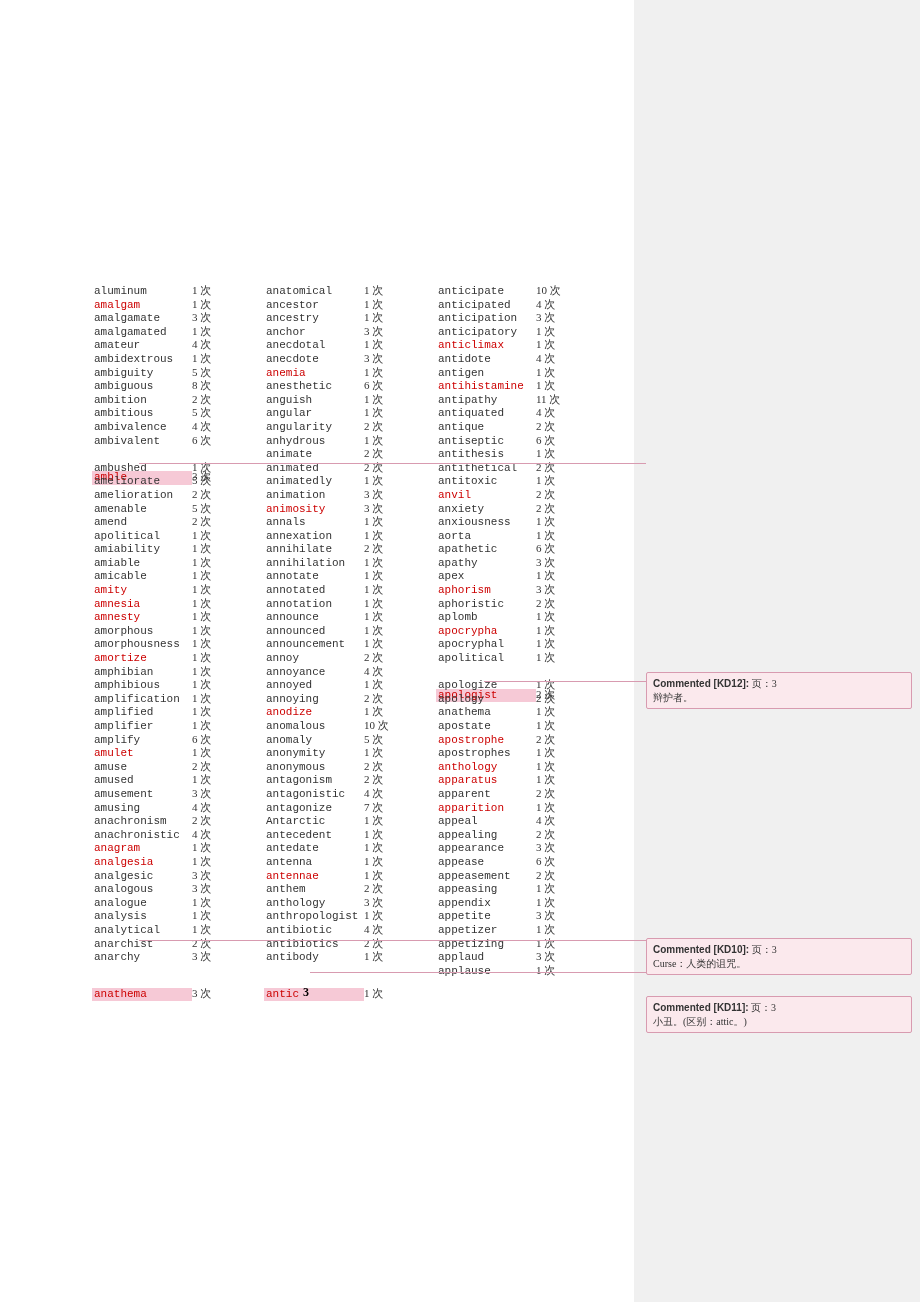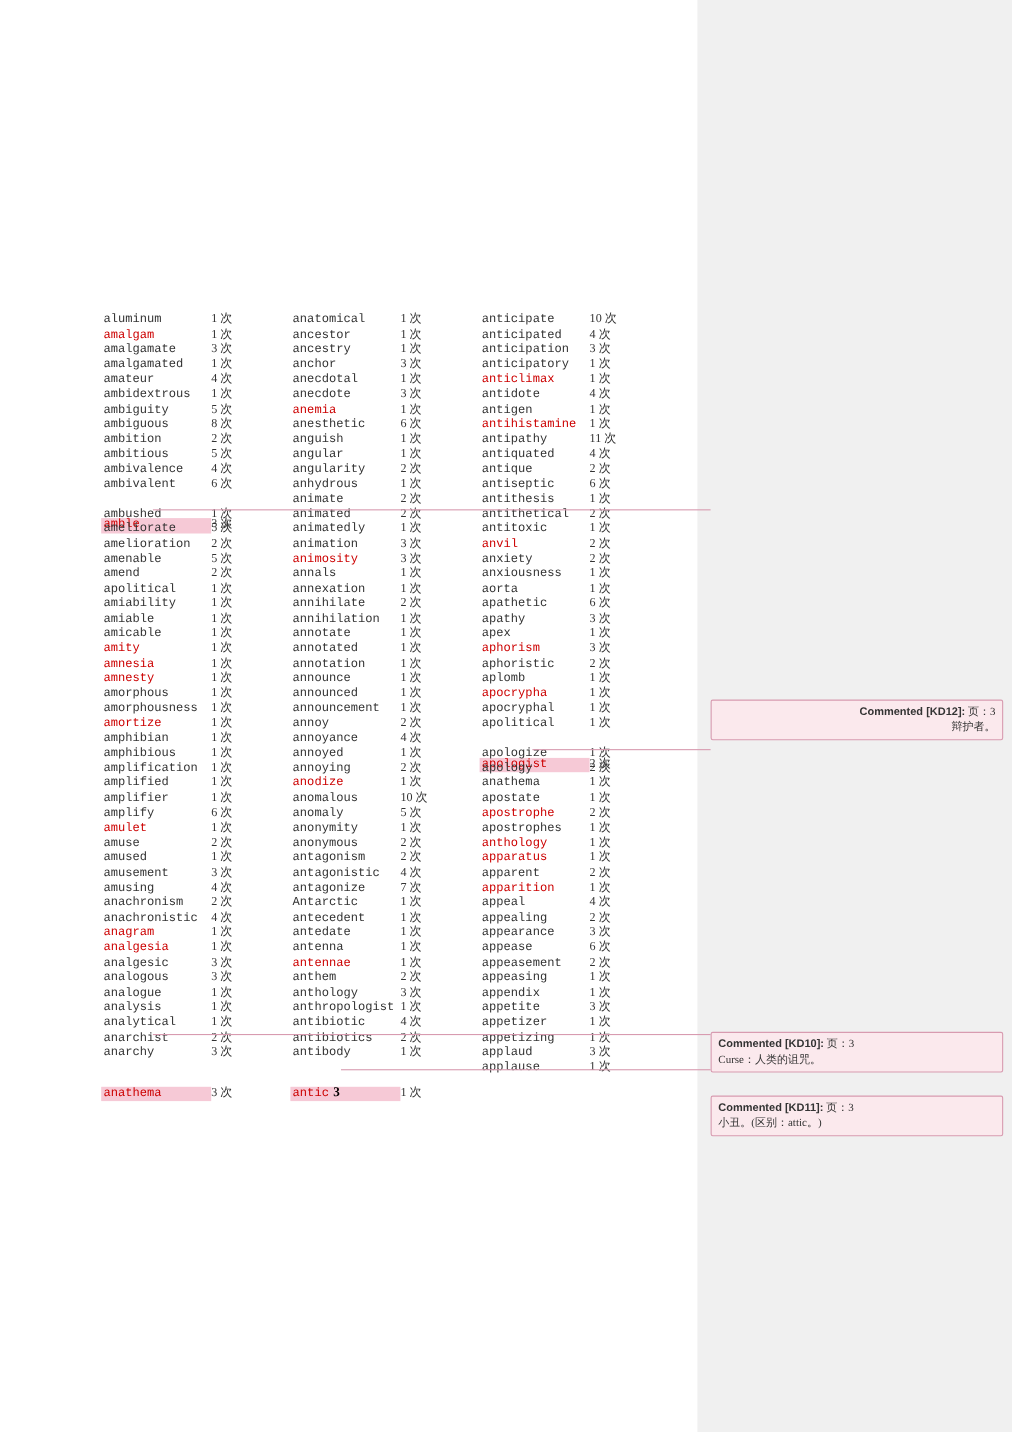--- a/index.html
+++ b/index.html
@@ -704,21 +704,21 @@
           </div>
           <div class="row">
             <span class="word">applause</span>
             <span class="count">1 次</span>
           </div>
         </div>
       </div>
     <div class="pagenum">3</div>
   </div>
   <div class="sidebar">
-      <div class="comment" style="top: 636px; text-align: right;">
+      <div class="comment" style="top: 672px;">
         <div class="chead"><b>Commented [KD12]:</b> 页：3</div>
         <div class="cbody">辩护者。</div>
       </div>
       <div class="comment" style="top: 938px;">
         <div class="chead"><b>Commented [KD10]:</b> 页：3</div>
         <div class="cbody">Curse：人类的诅咒。</div>
       </div>
       <div class="comment" style="top: 962px; margin-top: 34px;">
         <div class="chead"><b>Commented [KD11]:</b> 页：3</div>
         <div class="cbody">小丑。(区别：attic。)</div>

